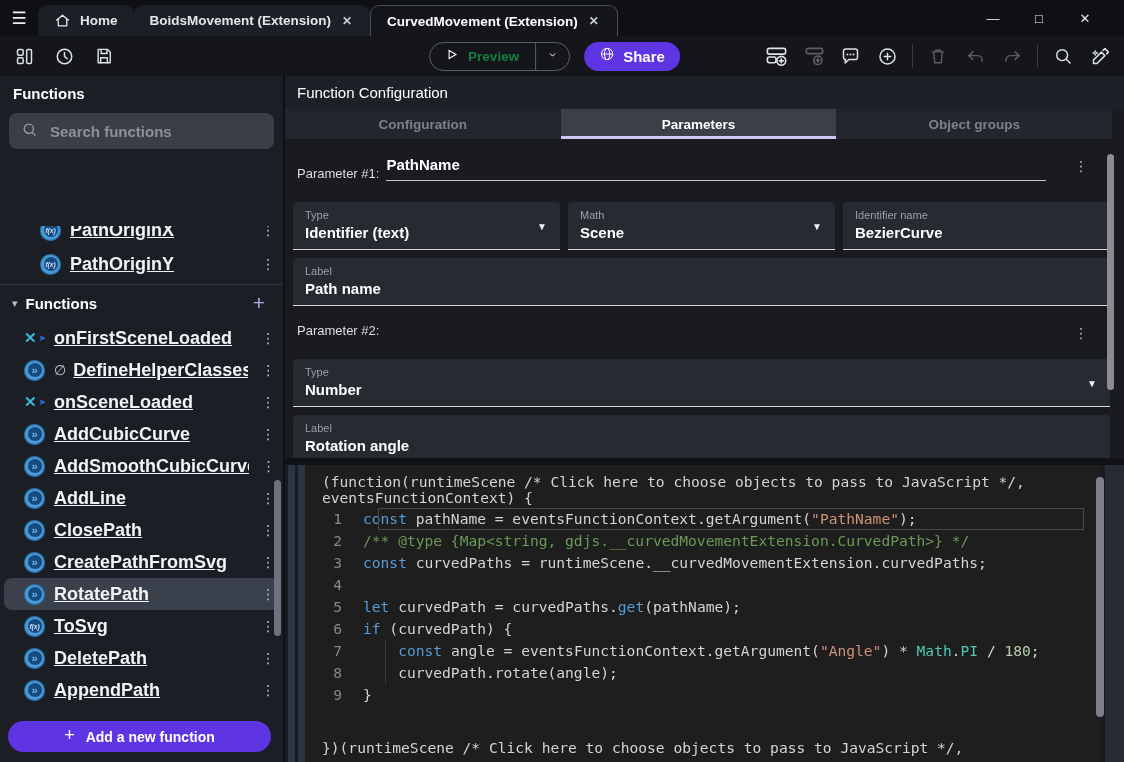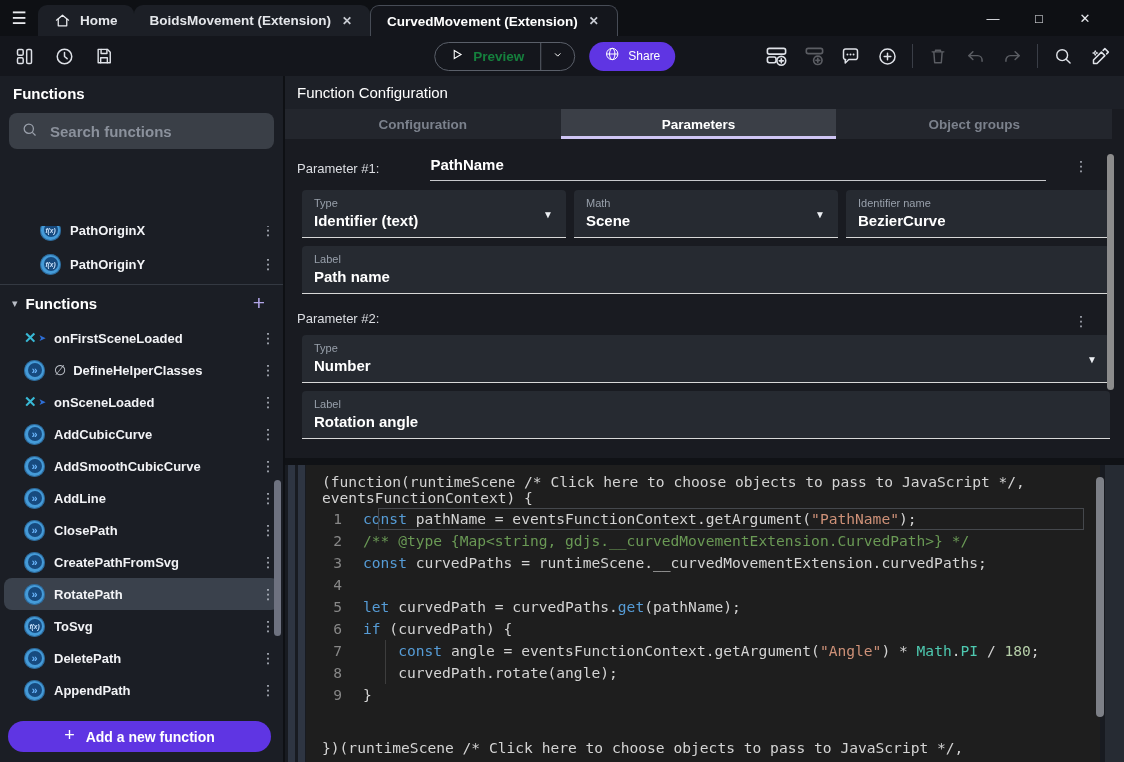--- a/index.html
+++ b/index.html
@@ -28,36 +28,36 @@
   .tb-center{position:absolute;left:50%;transform:translateX(-53%);display:flex;align-items:center;gap:14px;}
   .preview-btn{display:flex;align-items:center;height:29px;border:1px solid #5a5f69;border-radius:15px;overflow:hidden;}
   .preview-main{display:flex;align-items:center;gap:9px;padding:0 16px 0 14px;height:100%;}
   .preview-main svg{stroke:#fff;fill:none;stroke-width:1.7;}
   .preview-label{font-size:13.5px;font-weight:700;color:#15803d;}
   .preview-split{width:1px;height:100%;background:#5a5f69;}
   .preview-caret{padding:0 10px;display:flex;align-items:center;height:100%;}
   .preview-caret svg{stroke:#fff;fill:none;stroke-width:1.8;}
   .share-btn{display:flex;align-items:center;gap:8px;height:29px;padding:0 15px;border-radius:15px;background:#5f35e3;color:#fff;}
   .share-btn svg{stroke:#fff;fill:none;stroke-width:1.5;}
-  .share-label{font-size:12px;font-weight:400;}
+  .share-label{font-size:15px;font-weight:700;}
   .tb-right{margin-left:auto;display:flex;align-items:center;gap:13px;}
   .tb-div{width:1px;height:24px;background:#3a3e47;}
 
   
   .sidebar{position:absolute;left:0;top:76px;width:283px;bottom:0;background:#1b1e25;}
   .side-title{padding:9px 13px 4px;font-size:15px;font-weight:600;color:#fff;}
   .searchbox{margin:7px 9px 0;height:36px;background:#3a3f47;border-radius:8px;display:flex;align-items:center;gap:10px;padding:0 12px;}
   .searchbox svg{stroke:#9aa0ab;fill:none;stroke-width:1.8;flex:none;}
   .searchbox input{background:transparent;border:none;outline:none;color:#e8eaee;font-size:15px;font-family:"Liberation Sans",sans-serif;width:100%;}
   .searchbox input::placeholder{color:#8b919c;font-weight:600;}
   .side-list{position:absolute;left:0;right:0;top:150px;bottom:56px;overflow:hidden;}
   .srow{position:absolute;left:4px;right:4px;height:32px;display:flex;align-items:center;gap:9px;padding-left:20px;border-radius:8px;}
   .srow.indent{padding-left:36px;}
   .srow.selected{background:#3a414c;}
-  .srow .slabel{font-size:13px;font-weight:600;color:#f2f3f6;white-space:nowrap;overflow:hidden;}
+  .srow .slabel{font-size:18px;font-weight:600;color:#f2f3f6;white-space:nowrap;overflow:hidden;text-decoration:underline;}
   .srow .dots{margin-left:auto;width:22px;text-align:center;color:#c2c7d0;font-size:14px;letter-spacing:0;}
   .prefix{color:#c3c7cf;font-size:14px;margin-right:-2px;}
   .gi{position:relative;width:21px;height:21px;border-radius:50%;background:#459bd8;flex:none;display:flex;align-items:center;justify-content:center;box-shadow:0 0 0 1px rgba(20,60,100,.5) inset;}
   .gi-in{width:14px;height:14px;border-radius:50%;background:#174a7e;color:#6cb8ff;font-weight:800;font-size:11px;line-height:13px;display:flex;align-items:center;justify-content:center;}
   .gi-in.fx{font-size:6.5px;font-style:italic;color:#cfe6ff;font-weight:700;}
   .li{position:relative;width:21px;height:21px;flex:none;}
   .li .lx{position:absolute;left:0;top:1px;font-size:15px;font-weight:900;color:#38b9d6;}
   .li .larr{position:absolute;right:-1px;top:5px;font-size:9px;color:#2e6fd8;}
   .sec-head{position:absolute;left:4px;right:4px;height:30px;display:flex;align-items:center;gap:8px;padding:0 8px;}
   .sec-tri{color:#b9bdc6;font-size:11px;}
@@ -71,25 +71,25 @@
 
   
   .main{position:absolute;left:283px;top:76px;right:0;bottom:0;background:#191b21;border-left:2px solid #0e1014;}
   .panel-title{height:33px;line-height:33px;padding-left:12px;font-size:15px;color:#fff;background:#1d2027;}
   .panel-tabs{height:30px;display:flex;background:#23262d;margin-right:12px;justify-content:flex-end;}
   .ptab{flex:1;display:flex;align-items:center;justify-content:center;font-size:13.5px;font-weight:700;color:#7b818c;position:relative;}
   .ptab.active{background:#3b3f47;color:#fff;}
   .ptab.active::after{content:'';position:absolute;left:0;right:0;bottom:0;height:3px;background:#cfc5f4;}
 
   .params{position:relative;}
-  .param-head{position:relative;display:flex;align-items:center;margin:17px 14px 9px 4px;padding:0 64px 0 8px;gap:44px;}
+  .param-head{position:relative;display:flex;align-items:flex-end;margin:17px 14px 21px 4px;padding:0 64px 0 8px;}
   .ph-label{font-size:13px;color:#dcdee3;flex:none;}
   .ph-name{flex:1;margin-left:7px;font-size:15px;font-weight:600;color:#fff;border-bottom:1px solid #c7c8cb;padding-bottom:7px;}
   .param-head .dots{position:absolute;right:22px;top:2px;color:#b9bec8;font-size:14px;}
-  .fields{display:flex;gap:8px;margin:0 14px 8px 17px;}
+  .fields{display:flex;gap:8px;margin:0 14px 8px 8px;}
   .field{position:relative;flex:1;height:48px;background:#262a31;border-radius:4px 4px 0 0;border-bottom:1px solid #d8d8d8;padding:7px 12px 0;}
   .f-label{font-size:11px;color:#98a0ab;}
   .f-value{font-size:15px;font-weight:600;color:#fff;margin-top:3px;white-space:nowrap;}
   .f-caret{position:absolute;right:13px;top:19px;color:#eceff3;font-size:10px;}
   .main-scroll{position:absolute;right:10px;top:78px;width:7px;height:236px;border-radius:4px;background:#8c8c8c;}
 
   
   .code-section{position:absolute;left:0;right:0;top:382px;bottom:0;background:#181b21;border-top:7px solid #101216;}
   .rail{position:absolute;top:0;bottom:0;width:7px;background:#2e3542;}
   .code-wrap{position:absolute;left:21px;right:24px;top:0;bottom:0;background:#1e1e1e;overflow:hidden;

